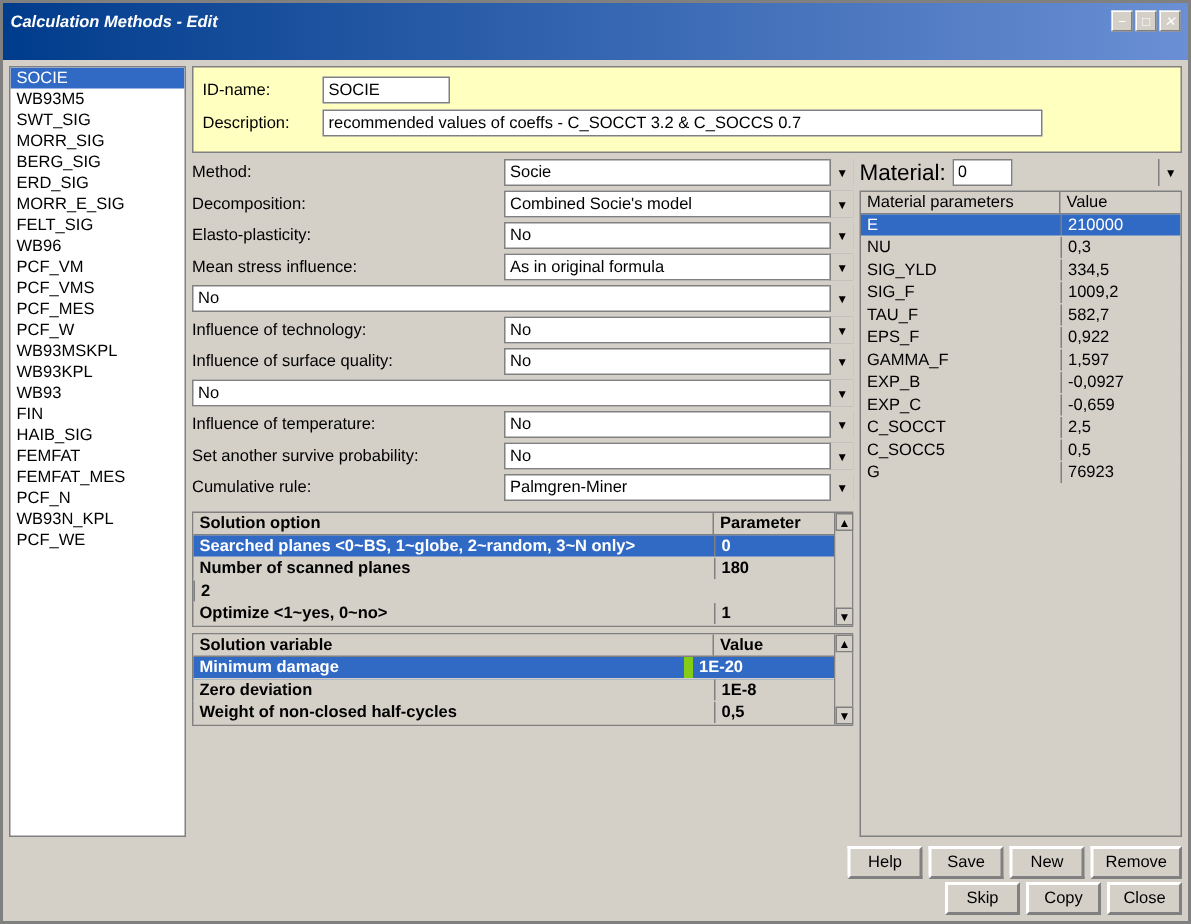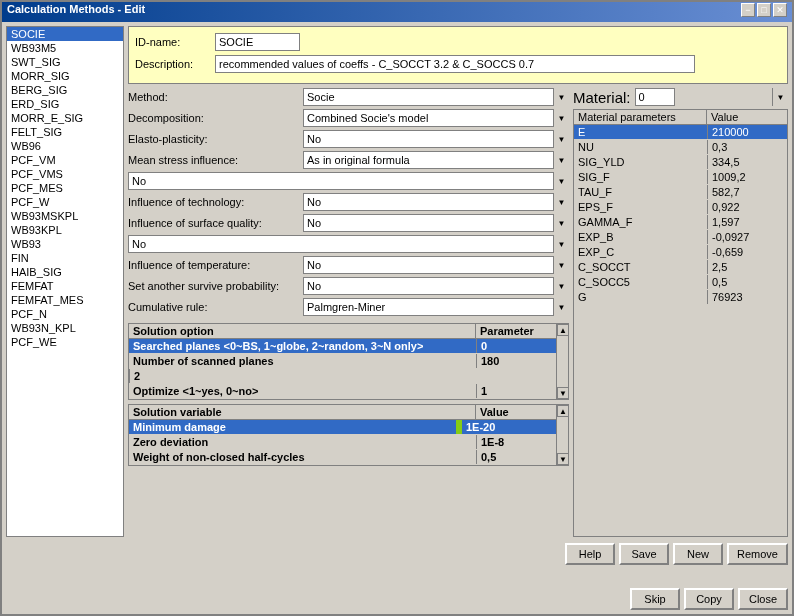--- a/index.html
+++ b/index.html
@@ -1,19 +1,19 @@
 <!DOCTYPE html>
 <html><head>
   <meta charset="utf-8">
   <style>
     * { box-sizing: border-box; margin: 0; padding: 0; font-family: Arial, sans-serif; font-size: 11px; }
     body { background: #c0c0c0; width: 794px; height: 616px; overflow: hidden; }
 
     .window { width: 794px; height: 616px; background: #d4d0c8; border: 2px solid #808080; display: flex; flex-direction: column; }
-    .title-bar { background: linear-gradient(to right, #003c8c, #6a8fd4); color: white; padding: 1px 5px; display: flex; align-items: flex-start; justify-content: space-between; height: 20px; flex-shrink: 0; }
+    .title-bar { background: linear-gradient(to right, #003c8c, #6a8fd4); color: white; padding: 19px 5px; display: flex; align-items: flex-end; justify-content: space-between; height: 20px; flex-shrink: 0; font-style: italic; }
     .title-text { font-weight: bold; font-size: 11px; }
     .title-buttons { display: flex; gap: 2px; }
     .title-btn { width: 14px; height: 14px; background: #d4d0c8; border: 1px solid #808080; font-size: 9px; display: flex; align-items: center; justify-content: center; cursor: pointer; border-top-color: #fff; border-left-color: #fff; }
 
     .content { display: flex; flex: 1; overflow: hidden; }
 
     .left-panel { width: 118px; background: white; border: 1px solid #808080; margin: 4px 0 4px 4px; overflow-y: auto; flex-shrink: 0; }
     .left-item { padding: 1px 4px; cursor: pointer; color: #000; white-space: nowrap; }
     .left-item.selected { background: #316ac5; color: white; }
 
@@ -23,21 +23,21 @@
     .form-row { display: flex; align-items: center; margin-bottom: 4px; }
     .form-label { width: 80px; font-size: 11px; color: #000; flex-shrink: 0; }
     .form-input { border: 1px solid #808080; background: white; padding: 1px 3px; font-size: 11px; height: 18px; }
     .form-input-id { width: 85px; }
     .form-input-desc { width: 480px; }
 
     .middle-area { display: flex; flex: 1; gap: 4px; margin-top: 4px; overflow: hidden; }
 
     .params-section { flex: 1; display: flex; flex-direction: column; overflow: hidden; }
     .param-row { display: flex; align-items: center; margin-bottom: 3px; }
-    .param-label { width: 175px; font-size: 11px; flex-shrink: 0; }
+    .param-label { width: 208px; font-size: 11px; flex-shrink: 0; }
     .select-wrapper { flex: 1; position: relative; display: flex; }
     .select-wrapper select { flex: 1; height: 18px; border: 1px solid #808080; background: white; font-size: 11px; padding: 0 3px; appearance: none; -webkit-appearance: none; }
     .select-arrow { position: absolute; right: 0; top: 0; width: 16px; height: 100%; background: #d4d0c8; border-left: 1px solid #808080; display: flex; align-items: center; justify-content: center; pointer-events: none; font-size: 8px; }
     .sol-header { display: flex; background: #d4d0c8; border-bottom: 1px solid #808080; }
     .sol-header-cell { padding: 1px 4px; font-size: 11px; border-right: 1px solid #808080; }
     .sol-header-cell:first-child { flex: 1; }
     .sol-header-cell:last-child { width: 80px; border-right: none; }
     .sol-row { display: flex; border-bottom: 1px solid #d4d0c8; }
     .sol-row.selected { background: #316ac5; color: white; }
     .sol-cell { padding: 1px 4px; font-size: 11px; }
@@ -353,21 +353,21 @@
     <div class="mat-cell">G</div>
     <div class="mat-cell">76923</div>
   </div>
               </div>
           </div>
         </div>
       </div>
     </div>
   </div>
 
-  <div style="display:flex; flex-direction:column; padding: 2px 4px 4px 4px; gap: 21px;">
+  <div style="display:flex; flex-direction:column; padding: 2px 4px 4px 4px;">
     <div style="display:flex; justify-content:flex-end; gap:4px; margin-bottom:2px;">
       <button class="btn">Help</button>
       <button class="btn">Save</button>
       <button class="btn">New</button>
       <button class="btn">Remove</button>
     </div>
     <div style="display:flex; justify-content:flex-end; gap:4px;">
       <button class="btn">Skip</button>
       <button class="btn">Copy</button>
       <button class="btn">Close</button>

